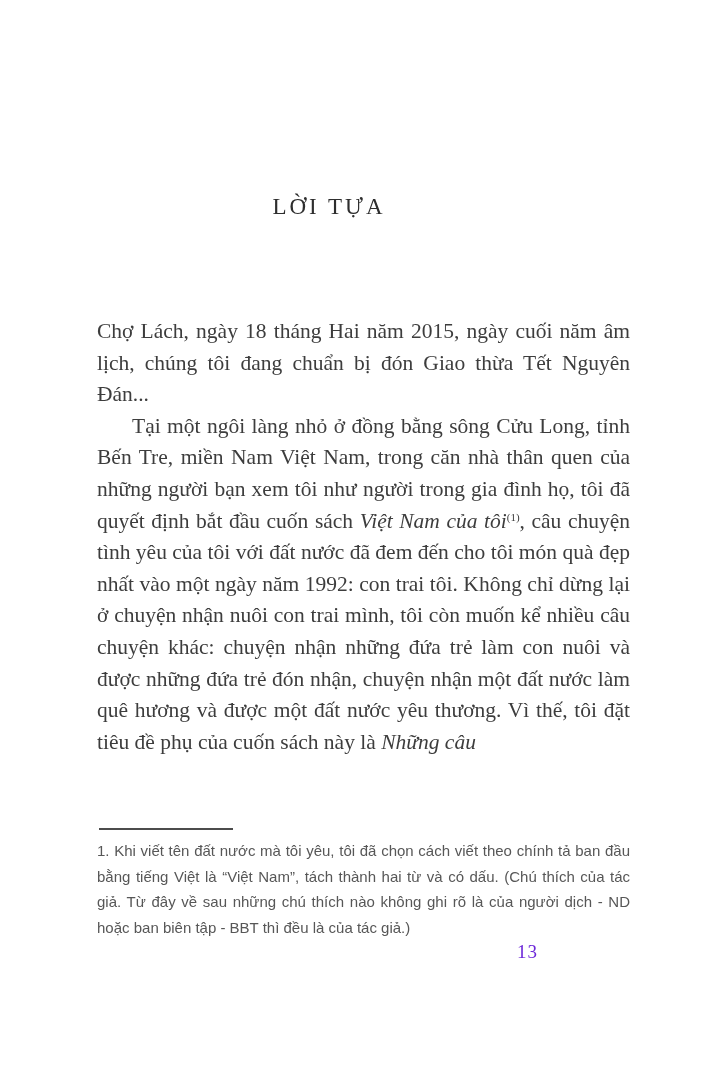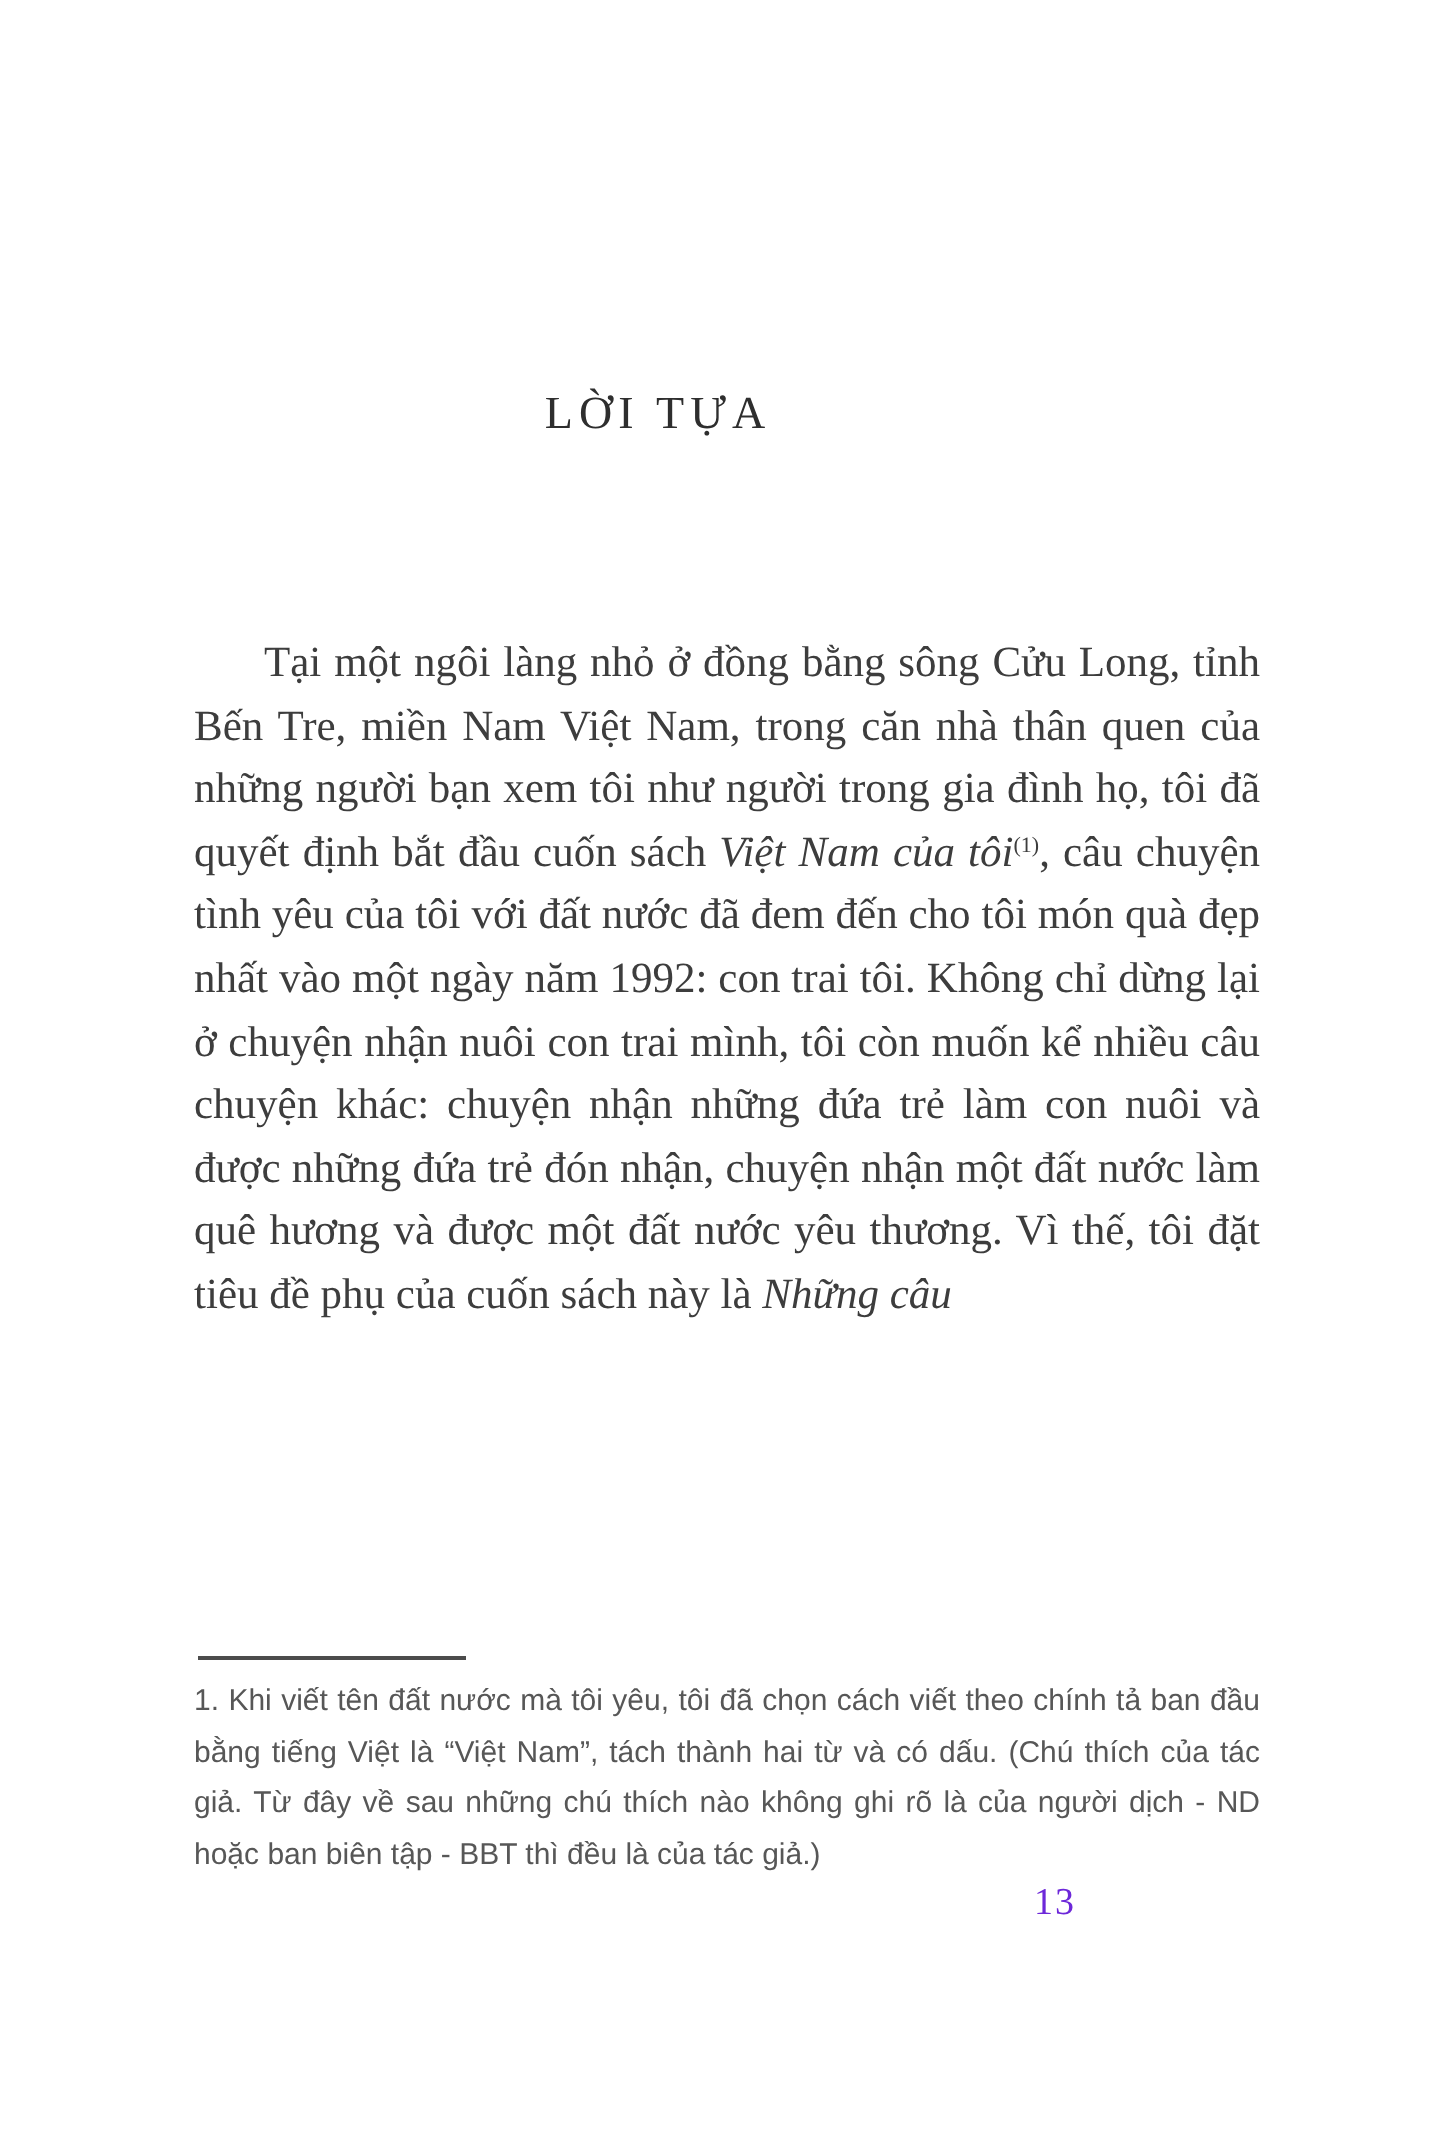--- a/index.html
+++ b/index.html
@@ -79,20 +79,21 @@
   }
 </style>
 </head>
 <body>
 
 <div class="page">
 
   <h1 class="book-title">LỜI TỰA</h1>
 
   <div class="body-text">
+    <p><span>Chợ Lách, ngày 18 tháng Hai năm 2015, ngày cuối năm âm lịch, chúng tôi đang chuẩn bị đón Giao thừa Tết Nguyên Đán...</span></p>
     <p class="indent"><span>Tại một ngôi làng nhỏ ở đồng bằng sông Cửu Long, tỉnh Bến Tre, miền Nam Việt Nam, trong căn nhà thân quen của những người bạn xem tôi như người trong gia đình họ, tôi đã quyết định bắt đầu cuốn sách </span><i>Việt Nam của tôi</i><sup>(1)</sup><span>, câu chuyện tình yêu của tôi với đất nước đã đem đến cho tôi món quà đẹp nhất vào một ngày năm 1992: con trai tôi. Không chỉ dừng lại ở chuyện nhận nuôi con trai mình, tôi còn muốn kể nhiều câu chuyện khác: chuyện nhận những đứa trẻ làm con nuôi và được những đứa trẻ đón nhận, chuyện nhận một đất nước làm quê hương và được một đất nước yêu thương. Vì thế, tôi đặt tiêu đề phụ của cuốn sách này là </span><i>Những câu</i></p>
   </div>
 
   <div class="footnote-block">
     <div class="footnote-rule"></div>
     <p class="footnote-text">1. Khi viết tên đất nước mà tôi yêu, tôi đã chọn cách viết theo chính tả ban đầu bằng tiếng Việt là “Việt Nam”, tách thành hai từ và có dấu. (Chú thích của tác giả. Từ đây về sau những chú thích nào không ghi rõ là của người dịch - ND hoặc ban biên tập - BBT thì đều là của tác giả.)</p>
   </div>
 
   <div class="page-number">13</div>
 

